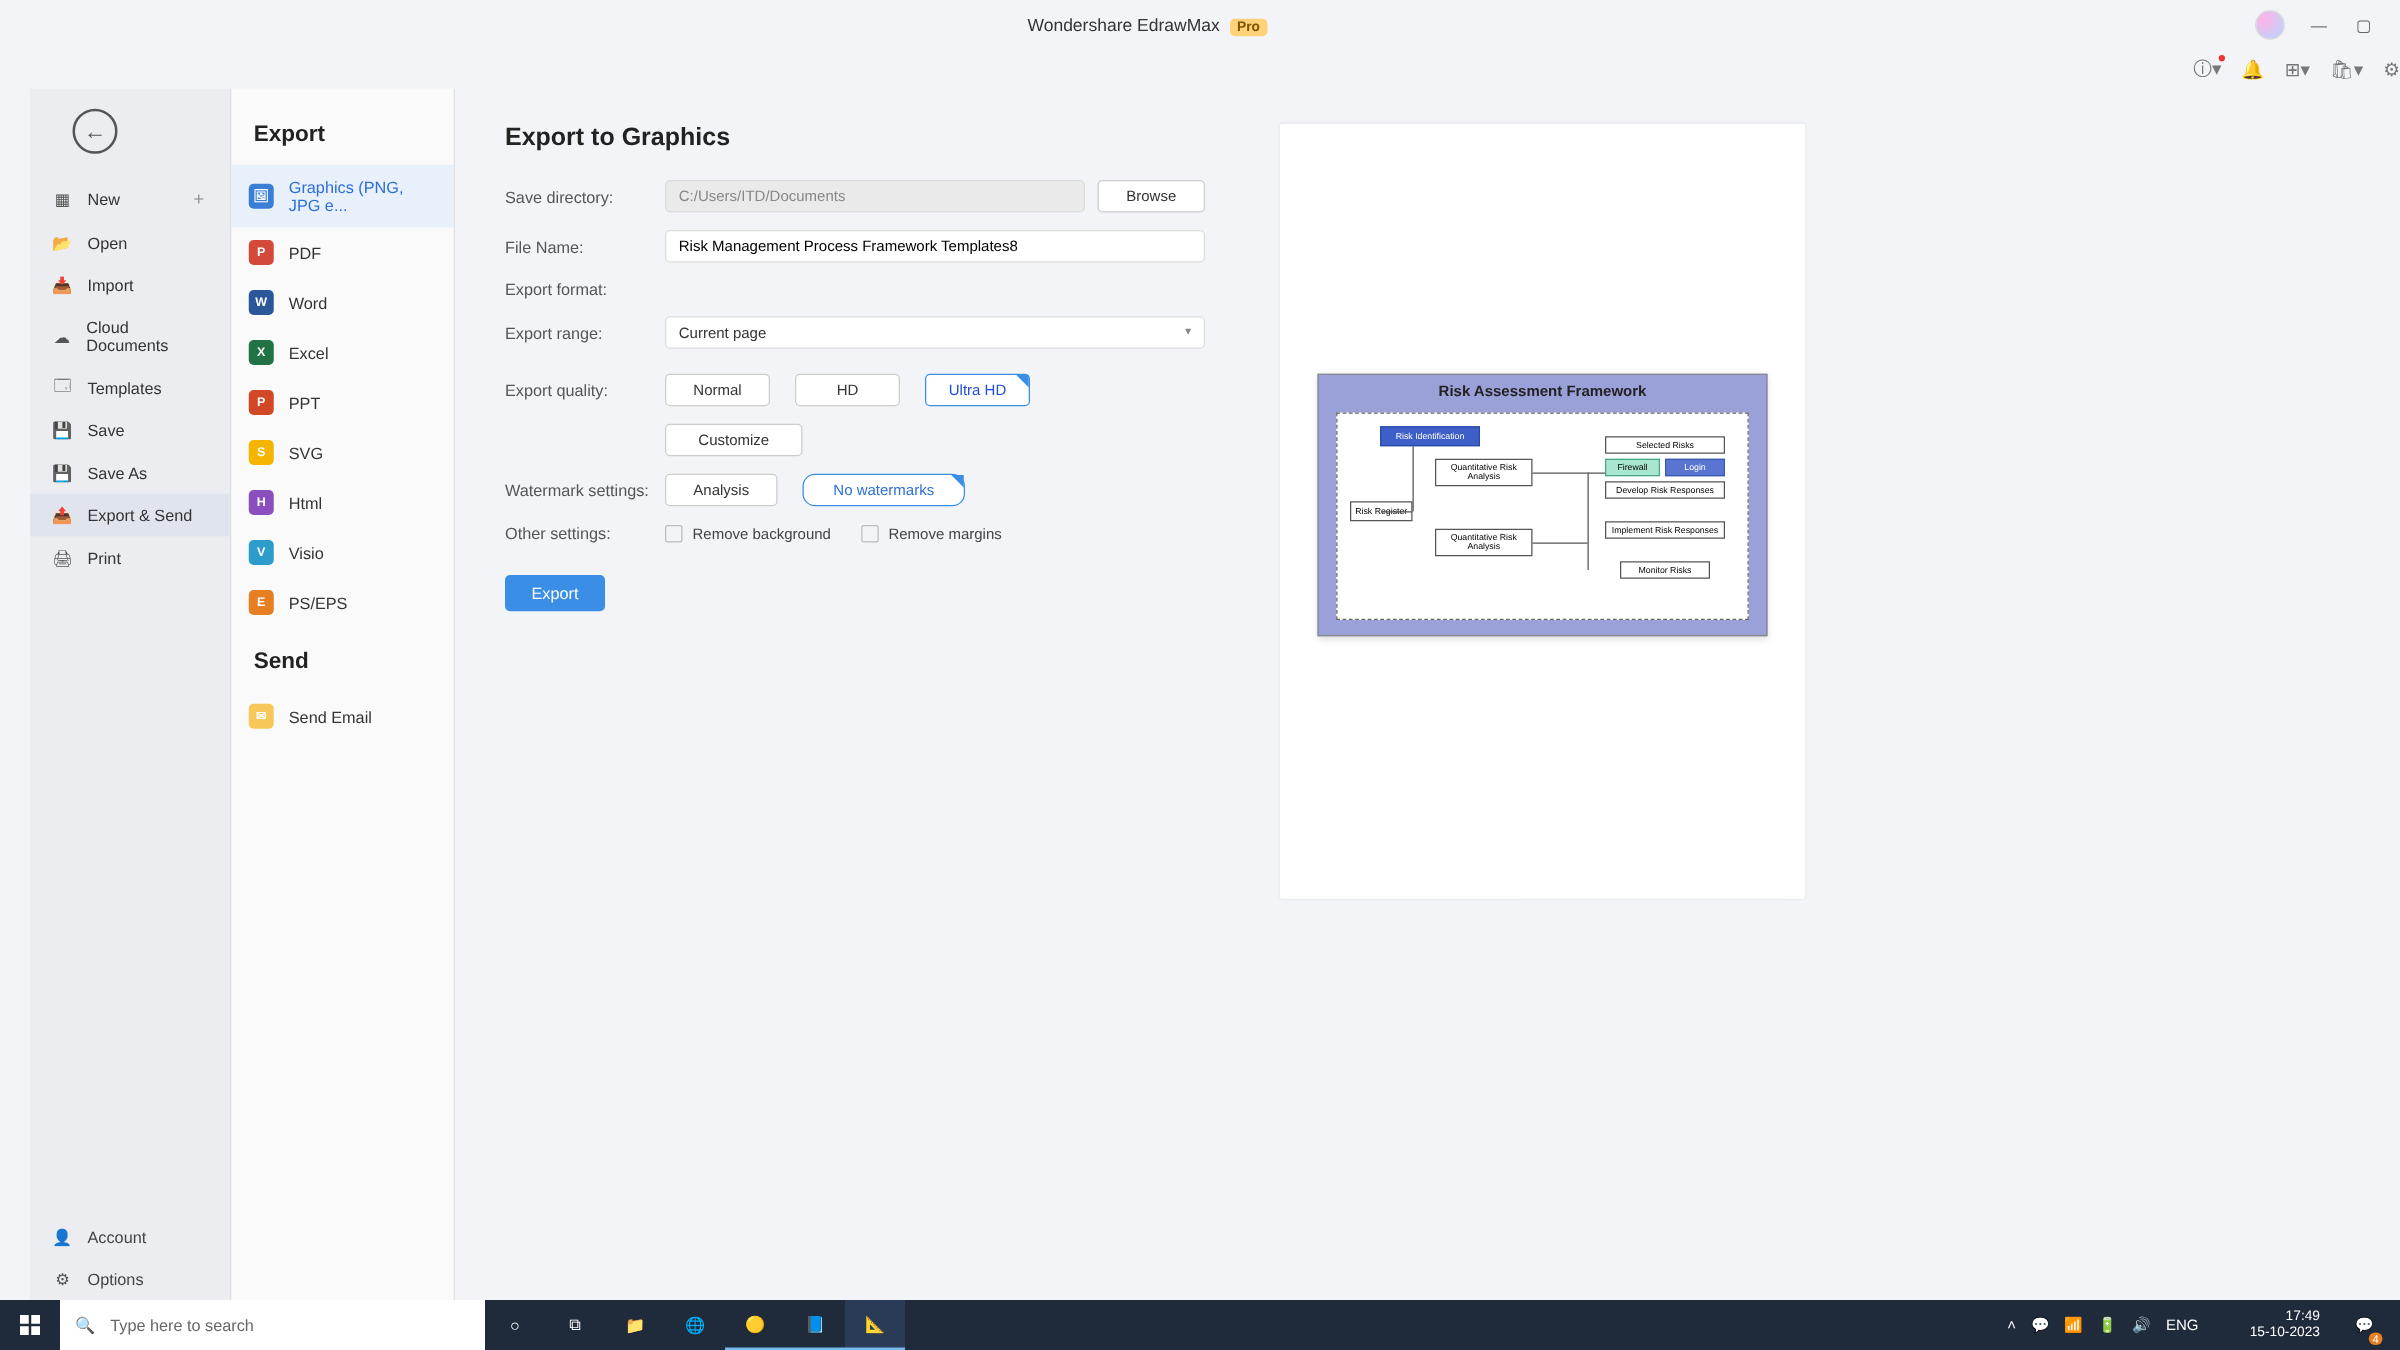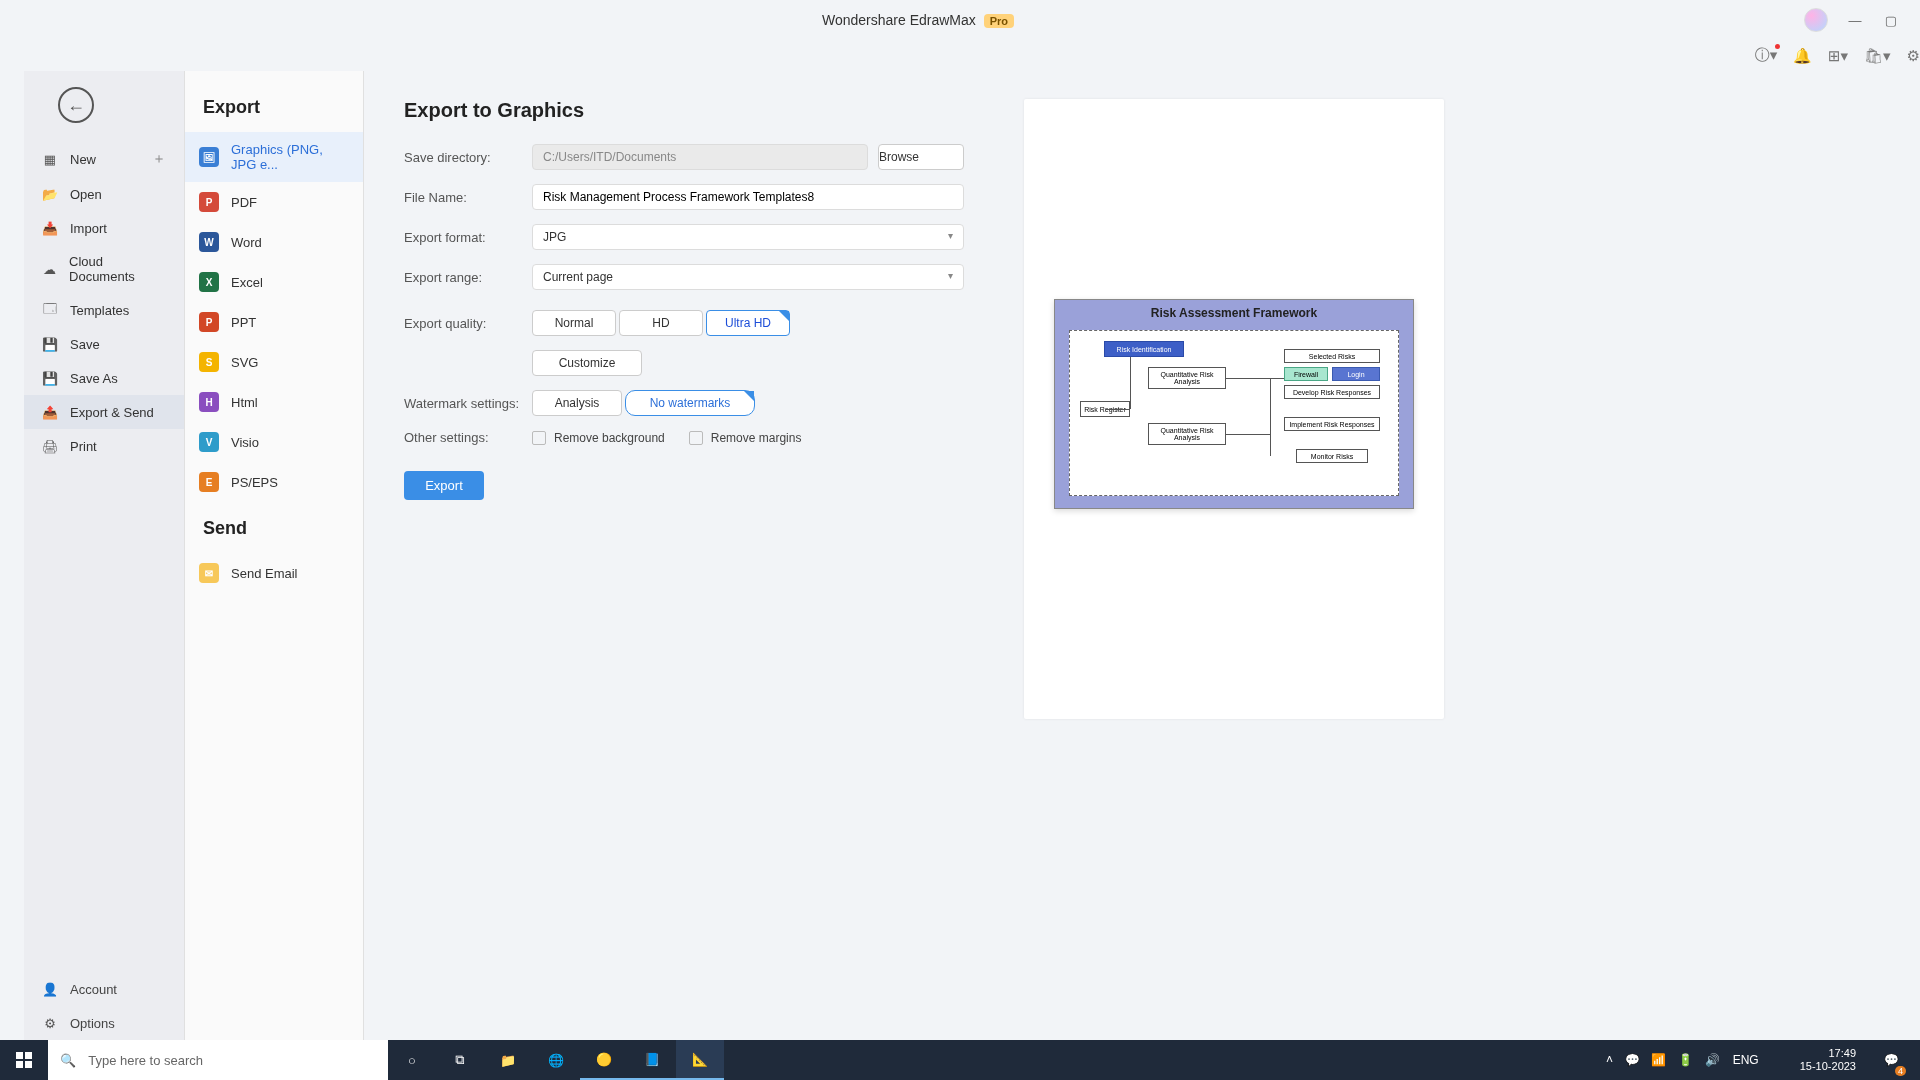--- a/index.html
+++ b/index.html
@@ -45,25 +45,25 @@
 .fico.c-dorange { background: #e67e22; }
 .fico.c-mail { background: #f7c859; }
 
 .content { flex: 1; padding: 28px 40px; display: flex; gap: 60px; }
 .form-area { width: 560px; }
 .form-title { font-size: 20px; font-weight: 700; margin-bottom: 22px; color: #222; }
 .form-row { display: flex; align-items: center; margin-bottom: 14px; font-size: 13px; color: #333; }
 .form-label { width: 128px; color: #555; }
 .readonly-input { flex: 1; background: #eaeaea; border: 1px solid #dcdcdc; border-radius: 4px; padding: 5px 10px; font-size: 12px; color: #888; }
 .text-input { flex: 1; background: #fff; border: 1px solid #dcdcdc; border-radius: 4px; padding: 5px 10px; font-size: 12px; }
-.browse-btn { width: 86px; margin-left: 10px; background: #fff; border: 1px solid #ccc; border-radius: 4px; padding: 5px 0; font-size: 12px; cursor: pointer; text-align: left; }
+.browse-btn { width: 86px; margin-left: 10px; background: #fff; border: 1px solid #ccc; border-radius: 4px; padding: 5px 0; font-size: 12px; cursor: pointer; text-align: center; }
 .select-like { flex: 1; position: relative; background: #fff; border: 1px solid #dcdcdc; border-radius: 4px; padding: 5px 10px; font-size: 12px; cursor: pointer; }
 .select-like::after { content: '▾'; position: absolute; right: 10px; top: 5px; color: #888; font-size: 10px; }
 
-.btn-group { display: flex; gap: 3px; align-items: center; }
+.btn-group { display: flex; gap: 20px; align-items: center; }
 .q-btn { width: 84px; text-align: center; background: #fff; border: 1px solid #ccc; border-radius: 4px; padding: 5px 0; font-size: 12px; cursor: pointer; }
 .q-btn.active { border: 1px solid #3a8ee6; color: #1d4ed8; position: relative; }
 .q-btn.active::after { content: ''; position: absolute; top: 0; right: 0; width: 0; height: 0; border-left: 10px solid transparent; border-top: 10px solid #3a8ee6; }
 .cust-btn { width: 110px; text-align: center; background: #fff; border: 1px solid #ccc; border-radius: 4px; padding: 5px 0; font-size: 12px; cursor: pointer; }
 
 .wm-btn { width: 90px; text-align: center; background: #fff; border: 1px solid #ccc; border-radius: 4px; padding: 5px 0; font-size: 12px; cursor: pointer; }
 .wm-btn.wide { width: 130px; border-radius: 10px; }
 .wm-btn.active { border: 1px solid #3a8ee6; color: #2c6fd8; position: relative; }
 .wm-btn.active::after { content: ''; position: absolute; top: 0; right: 0; width: 0; height: 0; border-left: 10px solid transparent; border-top: 10px solid #3a8ee6; }
 
@@ -234,21 +234,20 @@
           <div class="browse-btn">Browse</div>
         </div>
 
         <div class="form-row">
           <div class="form-label">File Name:</div>
           <input class="text-input" value="Risk Management Process Framework Templates8" style="">
         </div>
 
         <div class="form-row">
           <div class="form-label">Export format:</div>
-          <div class="select-like">JPG</div>
         </div>
 
         <div class="form-row">
           <div class="form-label">Export range:</div>
           <div class="select-like">Current page</div>
         </div>
 
         <div class="form-row" style="margin-top:20px">
           <div class="form-label">Export quality:</div>
           <div class="btn-group">

